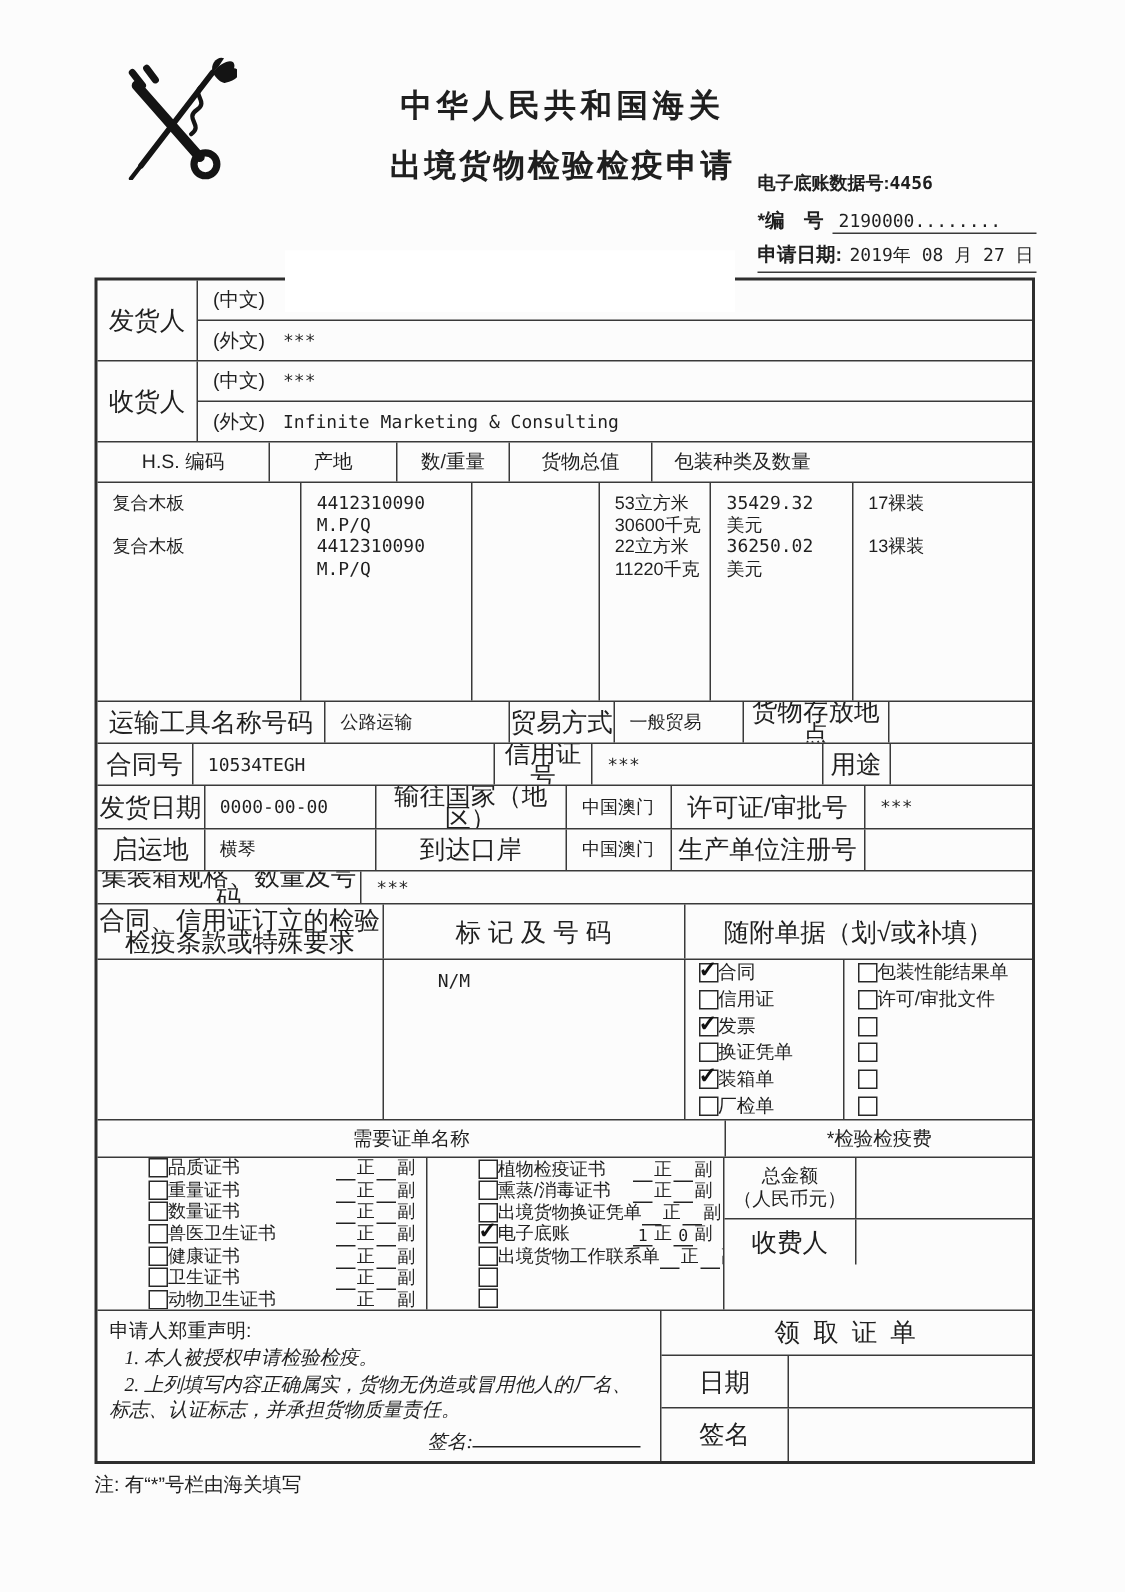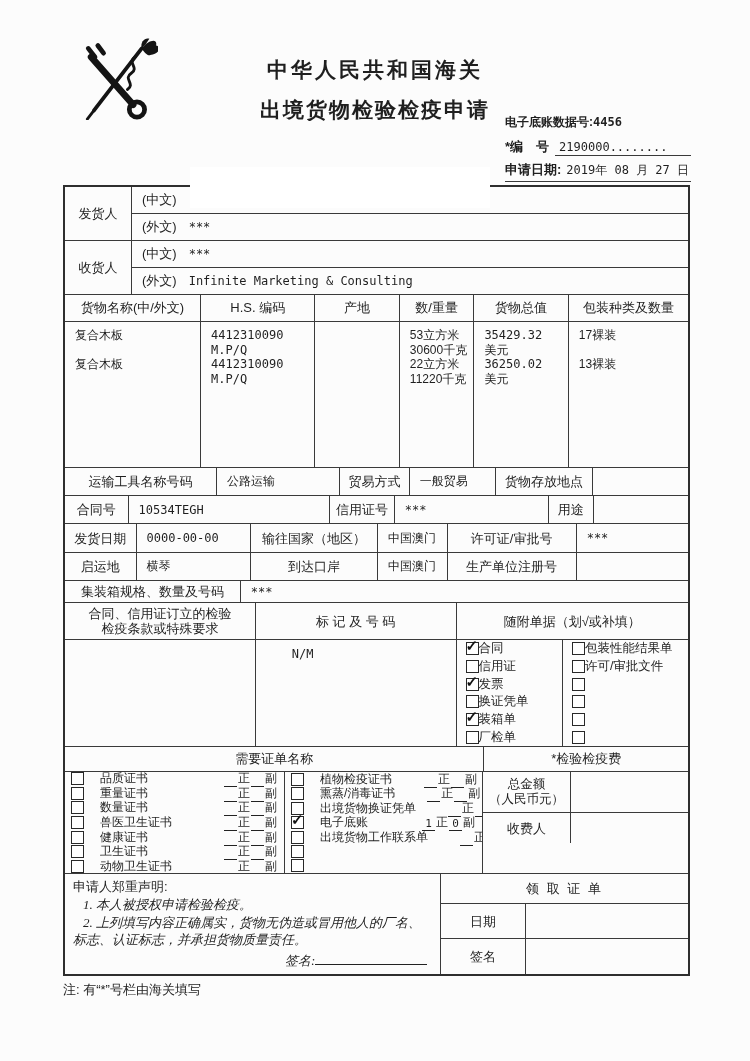--- a/index.html
+++ b/index.html
@@ -22,37 +22,37 @@
   .hdate .mono{margin-left:5px;font-weight:normal;}
   .mono{font-family:"DejaVu Sans Mono","Liberation Mono",monospace;font-size:12px;}
   
   .tbl{position:absolute;left:63px;top:185px;width:627px;border:2px solid #2e2e2e;
        box-sizing:border-box;background:#fcfcfc;}
   .row{display:flex;border-bottom:1px solid var(--bc);box-sizing:border-box;}
   .row:last-child{border-bottom:none;}
   .c{box-sizing:border-box;border-right:1px solid var(--bc);overflow:hidden;
      display:flex;align-items:center;}
   .c.last{border-right:none;}
-  .lbl{justify-content:center;text-align:center;font-size:13px;line-height:15px;}
+  .lbl{justify-content:center;text-align:center;font-size:17px;line-height:15px;}
   .val{padding-left:10px;font-family:"DejaVu Sans Mono","Liberation Mono",monospace;font-size:12px;}
   .stack{display:flex;flex-direction:column;flex:1;}
   .sub{flex:1;display:flex;align-items:center;padding-left:10px;gap:12px;border-bottom:1px solid var(--bc);}
   .sub:last-child{border-bottom:none;}
   .sublbl{font-size:13px;}
   .gcell{flex-direction:column;align-items:flex-start;justify-content:flex-start;
          padding:6px 0 0 10px;font-size:12px;line-height:14.5px;}
   .gcell div{min-height:14.5px;white-space:nowrap;}
   .gmono{font-family:"DejaVu Sans Mono","Liberation Mono",monospace;}
   .hdr{justify-content:center;text-align:center;font-size:13px;font-weight:normal;}
   
   .cb{width:11px;height:11px;border:1.5px solid #282828;display:inline-block;
       position:relative;flex:none;background:#fff;}
   .cb.on::after{content:"\2713";position:absolute;left:-1px;top:-6px;font-size:15px;font-weight:bold;color:#111;}
   .docrow{display:flex;align-items:center;gap:0;height:17.8px;padding-left:9px;font-size:12.5px;}
-  .certrow{display:flex;align-items:center;gap:16px;height:14.55px;padding-left:6px;font-size:12px;white-space:nowrap;}
+  .certrow{display:flex;align-items:center;gap:0;height:14.55px;padding-left:6px;font-size:12px;white-space:nowrap;margin-left:28px;}
   .spacer{flex:1;}
   .blank{display:inline-block;width:13px;border-bottom:1px solid #222;text-align:center;
          height:13px;line-height:13px;font-size:11px;
          font-family:"DejaVu Sans Mono","Liberation Mono",monospace;}
   .sfx{font-size:12px;}
   .certrow .tail{margin-right:7px;display:flex;align-items:flex-end;gap:1px;}
   
   .decl{flex-direction:column;align-items:stretch;padding:4px 8px;display:flex;}
   .decl-title{font-size:13px;}
   .decl-line{font-size:13px;line-height:17.5px;font-style:italic;
@@ -123,21 +123,20 @@
             <span class="mono">***</span>
           </div>
         <div class="sub">
             <span class="sublbl">(外文)</span>
             <span class="mono">Infinite Marketing &amp; Consulting</span>
           </div>
       </div>
     </div>
 
     <div class="row" style="height:27px">
-      <div class="c hdr" style="width:137px">货物名称(中/外文)</div>
       <div class="c hdr" style="width:115px">H.S. 编码</div>
       <div class="c hdr" style="width:85px">产地</div>
       <div class="c hdr" style="width:75px">数/重量</div>
       <div class="c hdr" style="width:95px">货物总值</div>
       <div class="c hdr last" style="width:120px">包装种类及数量</div>
     </div>
 
     <div class="row" style="height:146px">
       <div class="c gcell" style="width:137px">
         <div>复合木板</div>

